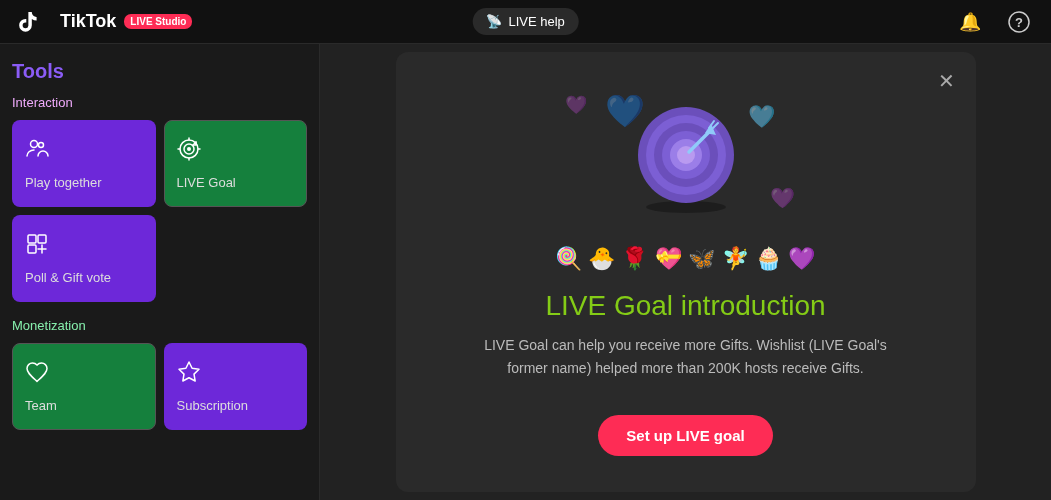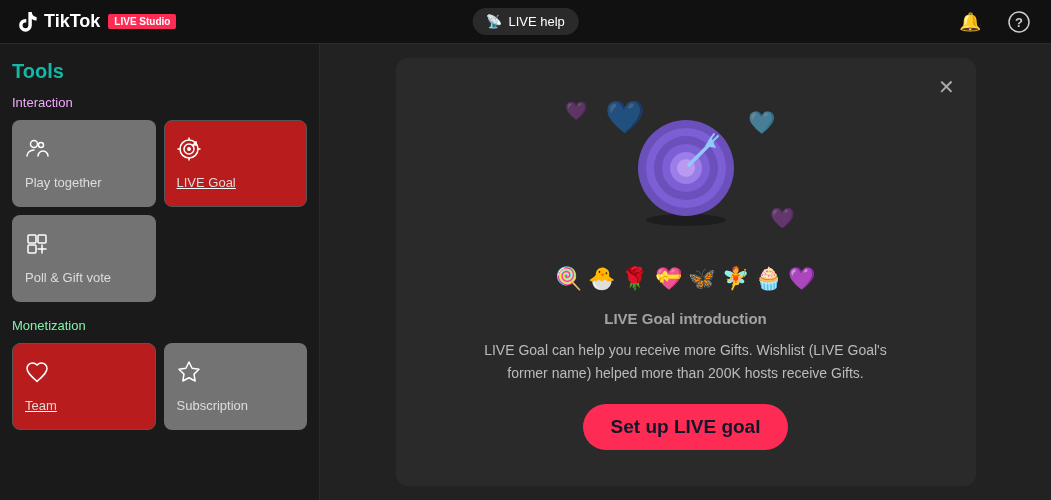--- a/index.html
+++ b/index.html
@@ -26,38 +26,38 @@
       flex-shrink: 0;
     }
     .header-left {
       display: flex;
       align-items: center;
       gap: 8px;
     }
     .tiktok-logo {
       display: flex;
       align-items: center;
-      gap: 4px;
+      gap: 20px;
     }
     .tiktok-icon {
       width: 24px;
       height: 24px;
     }
     .tiktok-text {
       font-size: 18px;
       font-weight: 700;
       color: #fff;
     }
     .live-studio-badge {
       background: #fe2c55;
       color: #fff;
       font-size: 10px;
       font-weight: 600;
       padding: 2px 6px;
-      border-radius: 2px;
+      border-radius: 7px;
     }
     .header-center {
       position: absolute;
       left: 50%;
       transform: translateX(-50%);
     }
     .live-info-btn {
       background: #2a2a2a;
       border: none;
       color: #fff;
@@ -100,51 +100,50 @@
       width: 320px;
       background: #1a1a1a;
       border-right: 1px solid #2a2a2a;
       flex-shrink: 0;
       overflow-y: auto;
       padding: 16px 12px;
     }
     .sidebar-title {
       font-size: 20px;
       font-weight: 700;
-      color: #14b8a6;
+      color: #8b5cf6;
       margin-bottom: 12px;
     }
     .section-label {
       font-size: 13px;
       color: #f0abfc;
       margin-bottom: 10px;
       font-weight: 500;
     }
     .tool-grid {
       display: grid;
       grid-template-columns: 1fr 1fr;
       gap: 8px;
       margin-bottom: 16px;
     }
     .tool-card {
-      background: #737373;
+      background: #6d28d9;
       border-radius: 8px;
       padding: 16px 12px;
       cursor: pointer;
       display: flex;
       flex-direction: column;
       align-items: flex-start;
       gap: 8px;
       border: 1px solid transparent;
       transition: background 0.15s;
     }
     .tool-card.active {
-      background: #b91c1c;
+      background: #15803d;
       border-color: #555;
-      text-decoration: underline;
     }
     .tool-icon {
       font-size: 22px;
       color: #fff;
     }
     .tool-label {
       font-size: 13px;
       color: #ddd;
       font-weight: 500;
     }
@@ -224,39 +223,39 @@
 
     
     .emoji-row {
       display: flex;
       gap: 6px;
       margin-bottom: 18px;
       font-size: 22px;
     }
 
     .modal-title {
-      font-size: 15px;
-      font-weight: 700;
-      color: #a3a3a3;
+      font-size: 28px;
+      font-weight: 400;
+      color: #84cc16;
       margin-bottom: 12px;
     }
     .modal-desc {
       font-size: 14px;
       color: #bbb;
       line-height: 1.6;
-      margin-bottom: 20px;
+      margin-bottom: 36px;
       max-width: 440px;
     }
     .setup-btn {
       background: #fe2c55;
-      color: #0f172a;
+      color: #ffffff;
       border: none;
       padding: 12px 28px;
       border-radius: 24px;
-      font-size: 19px;
+      font-size: 15px;
       font-weight: 600;
       cursor: pointer;
       transition: background 0.15s;
     }
 
     
     .sidebar::-webkit-scrollbar { width: 4px; }
     .sidebar::-webkit-scrollbar-track { background: transparent; }
     .sidebar::-webkit-scrollbar-thumb { background: #444; border-radius: 2px; }
   </style>

